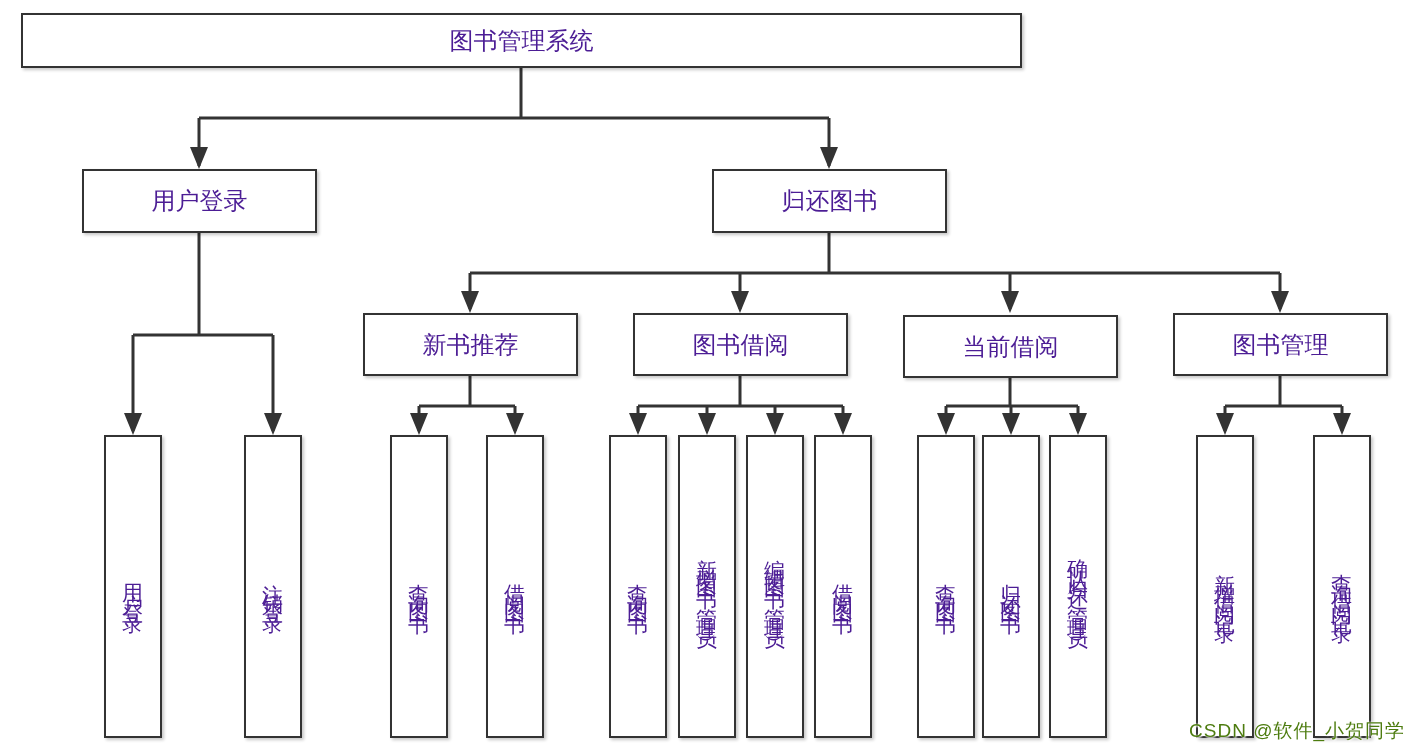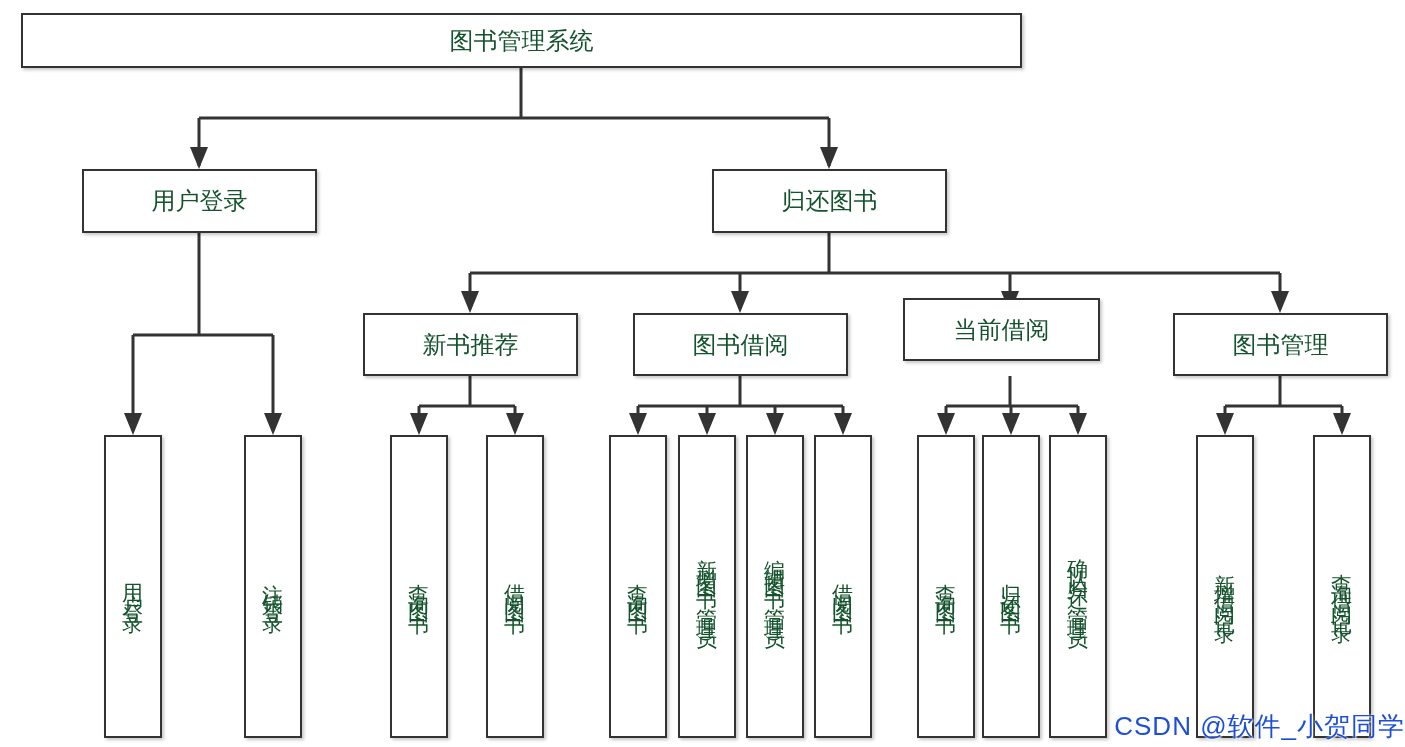--- a/index.html
+++ b/index.html
@@ -8,38 +8,38 @@
     font-family:"Liberation Sans","DejaVu Sans",sans-serif;
   }
   .stage{position:absolute;inset:0;}
   svg.connectors{position:absolute;left:0;top:0;pointer-events:none;}
   .node{
     position:absolute;
     background:#fff;
     border:2px solid #333333;
     box-shadow:2px 2px 3px rgba(0,0,0,0.22);
     display:flex;align-items:center;justify-content:center;
-    color:#14532d;
+    color:#4c1d95;
     font-size:24px;
     line-height:1;
     box-sizing:border-box;
     white-space:nowrap;
   }
   .node.vert{
     writing-mode:vertical-rl;
     text-orientation:mixed;
     font-size:21px;
     letter-spacing:10px;
     white-space:normal;
   }
   .watermark{
     position:absolute;
     right:0;bottom:3px;
-    font-size:26px;
-    color:#1d4ed8;
+    font-size:19px;
+    color:#4d7c0f;
     letter-spacing:1px;
     text-shadow:0 0 2px #ffffff,1px 1px 2px #ffffff;
     white-space:nowrap;
   }
 </style>
 </head>
 <body>
 
 <div class="stage">
 
@@ -76,21 +76,21 @@
     </g>
   </svg>
 
   <div class="node" style="left:21px;top:13px;width:1001px;height:55px">图书管理系统</div>
 
   <div class="node" style="left:82px;top:169px;width:235px;height:64px">用户登录</div>
   <div class="node" style="left:712px;top:169px;width:235px;height:64px">归还图书</div>
 
   <div class="node" style="left:633px;top:313px;width:215px;height:63px">图书借阅</div>
   <div class="node" style="left:363px;top:313px;width:215px;height:63px">新书推荐</div>
-  <div class="node" style="left:903px;top:298px;width:197px;height:63px">当前借阅</div>
+  <div class="node" style="left:903px;top:315px;width:215px;height:63px">当前借阅</div>
   <div class="node" style="left:1173px;top:313px;width:215px;height:63px">图书管理</div>
 
   <div class="node vert" style="left:104px;top:435px;width:58px;height:303px">用户登录</div>
   <div class="node vert" style="left:244px;top:435px;width:58px;height:303px">注销登录</div>
 
   <div class="node vert" style="left:390px;top:435px;width:58px;height:303px">查询图书</div>
   <div class="node vert" style="left:486px;top:435px;width:58px;height:303px">借阅图书</div>
 
   <div class="node vert" style="left:609px;top:435px;width:58px;height:303px">查询图书</div>
   <div class="node vert" style="left:678px;top:435px;width:58px;height:303px">新增图书（管理员）</div>

